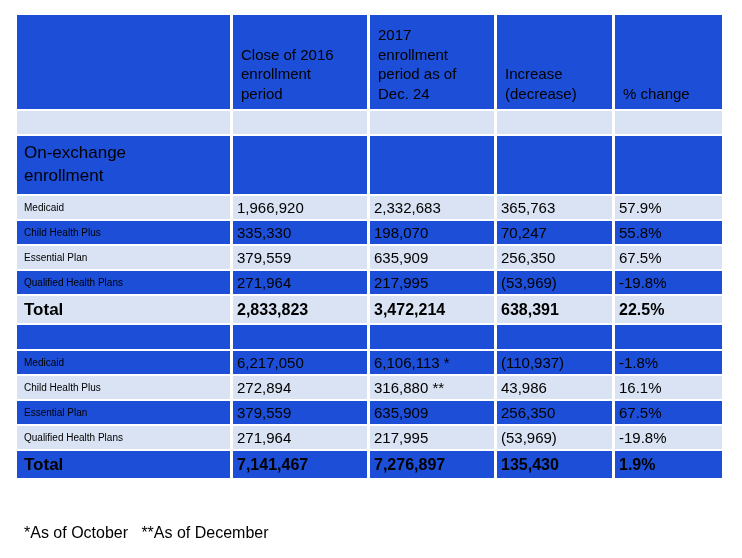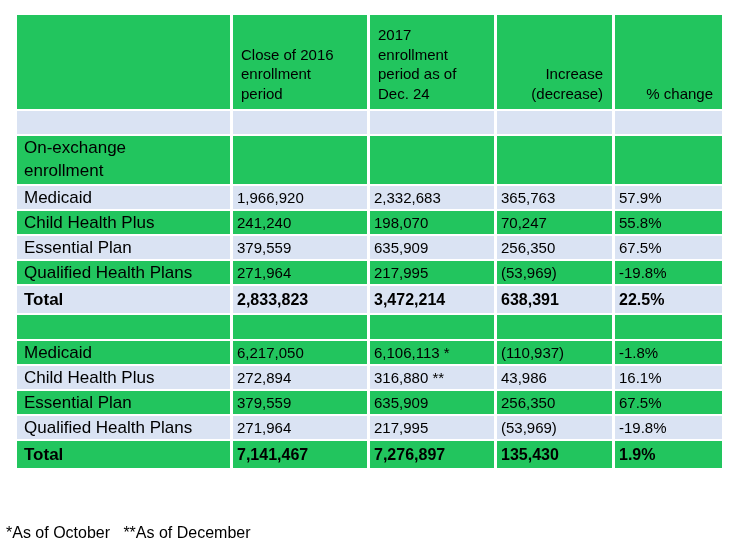--- a/index.html
+++ b/index.html
@@ -25,69 +25,69 @@
     border-spacing: 0;
     table-layout: fixed;
   }
   table.enroll td, table.enroll th {
     border-right: 3px solid #ffffff;
     border-bottom: 2px solid #ffffff;
     margin: 0;
     overflow: hidden;
     font-weight: normal;
   }
-  tr.dark  > td, tr.dark  > th { background: #22c55e; }
+  tr.dark  > td, tr.dark  > th { background: #1d4ed8; }
   tr.light > td, tr.light > th { background: #dae3f3; }
 
   
   tr.r-header  { height: 96px; }
   tr.r-spacer1 { height: 25px; }
-  tr.r-sec1    { height: 50px; padding-left: 48px; }
+  tr.r-sec1    { height: 60px; padding-left: 48px; }
   tr.r-data    { height: 25px; }
   tr.r-total   { height: 29px; }
   tr.r-spacer2 { height: 26px; }
   tr.r-sec2    { height: 28px; }
 
   
   th.hd {
     vertical-align: bottom;
     font-weight: bold;
     font-size: 15px;
     line-height: 1.3;
     padding: 4px 9px 6px 8px;
     white-space: pre-line;
   }
   th.hd-left  { text-align: left; }
-  th.hd-right { text-align: right; }
+  th.hd-right { text-align: left; }
 
   
   td.label {
     text-align: left;
     vertical-align: middle;
-    font-size: 17px;
+    font-size: 10px;
     padding: 1px 4px 1px 7px;
   }
   td.num {
     text-align: left;
     vertical-align: middle;
     font-size: 15px;
     padding: 1px 10px 1px 4px;
   }
   td.section-title {
     font-weight: bold;
     font-size: 17px;
     line-height: 1.35;
     white-space: pre-line;
   }
   tr.r-total td.label { font-weight: bold; font-size: 17px; }
   tr.r-total td.num   { font-weight: bold; font-size: 16px; }
 
   .footnote {
     position: absolute;
-    left: 6px;
+    left: 24px;
     top: 524px;
     font-size: 16px;
     color: #000000;
     white-space: pre-wrap;
   }
 </style>
 </head>
 <body>
 
 <div class="canvas">
@@ -134,21 +134,21 @@
 
       <tr class="light r-data">
         <td class="label">Medicaid</td>
         <td class="num">1,966,920</td>
         <td class="num">2,332,683</td>
         <td class="num">365,763</td>
         <td class="num">57.9%</td>
       </tr>
       <tr class="dark r-data">
         <td class="label">Child Health Plus</td>
-        <td class="num">241,240</td>
+        <td class="num">335,330</td>
         <td class="num">198,070</td>
         <td class="num">70,247</td>
         <td class="num">55.8%</td>
       </tr>
       <tr class="light r-data">
         <td class="label">Essential Plan</td>
         <td class="num">379,559</td>
         <td class="num">635,909</td>
         <td class="num">256,350</td>
         <td class="num">67.5%</td>

